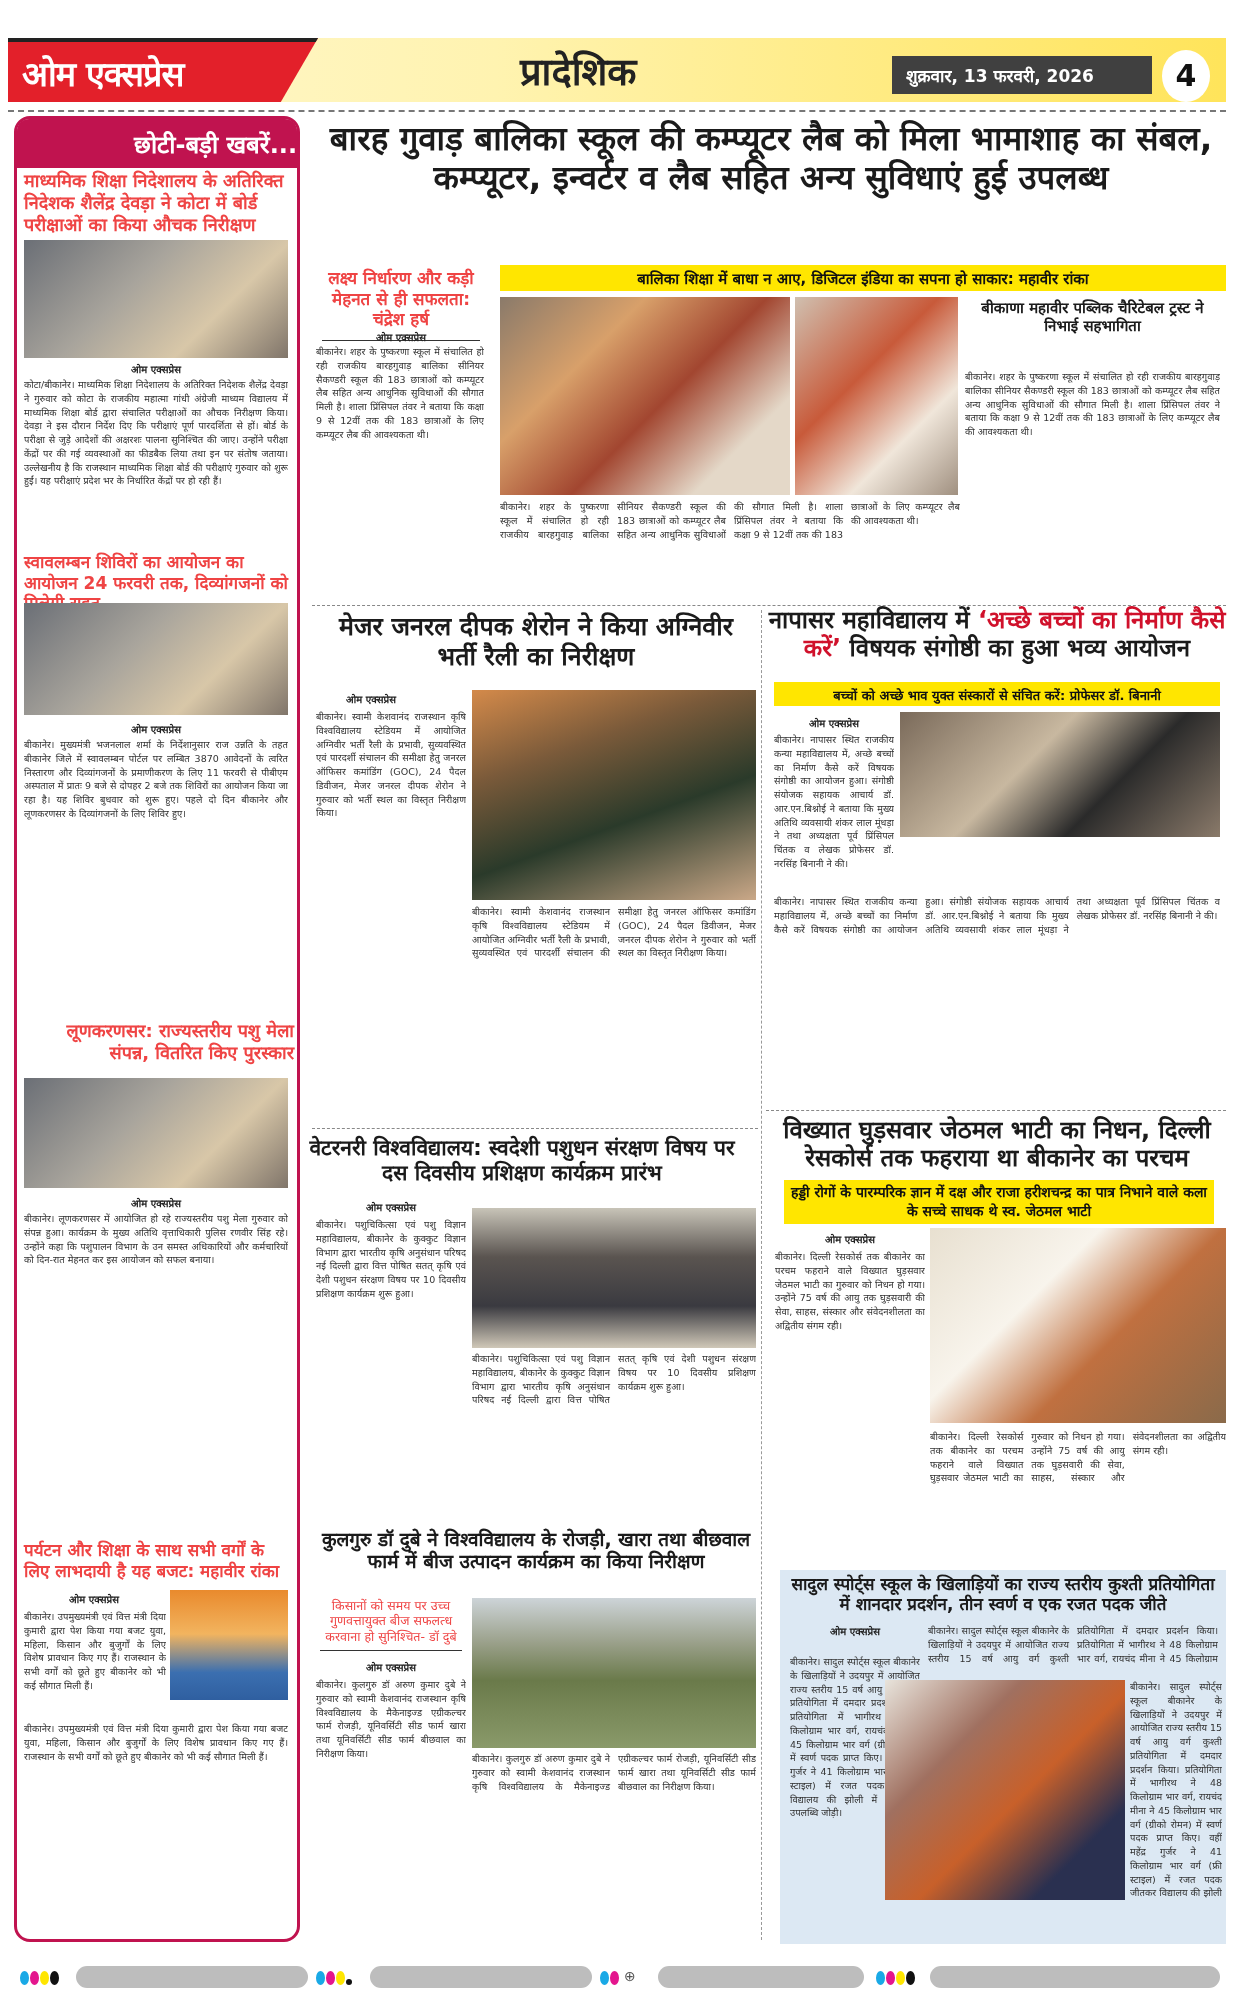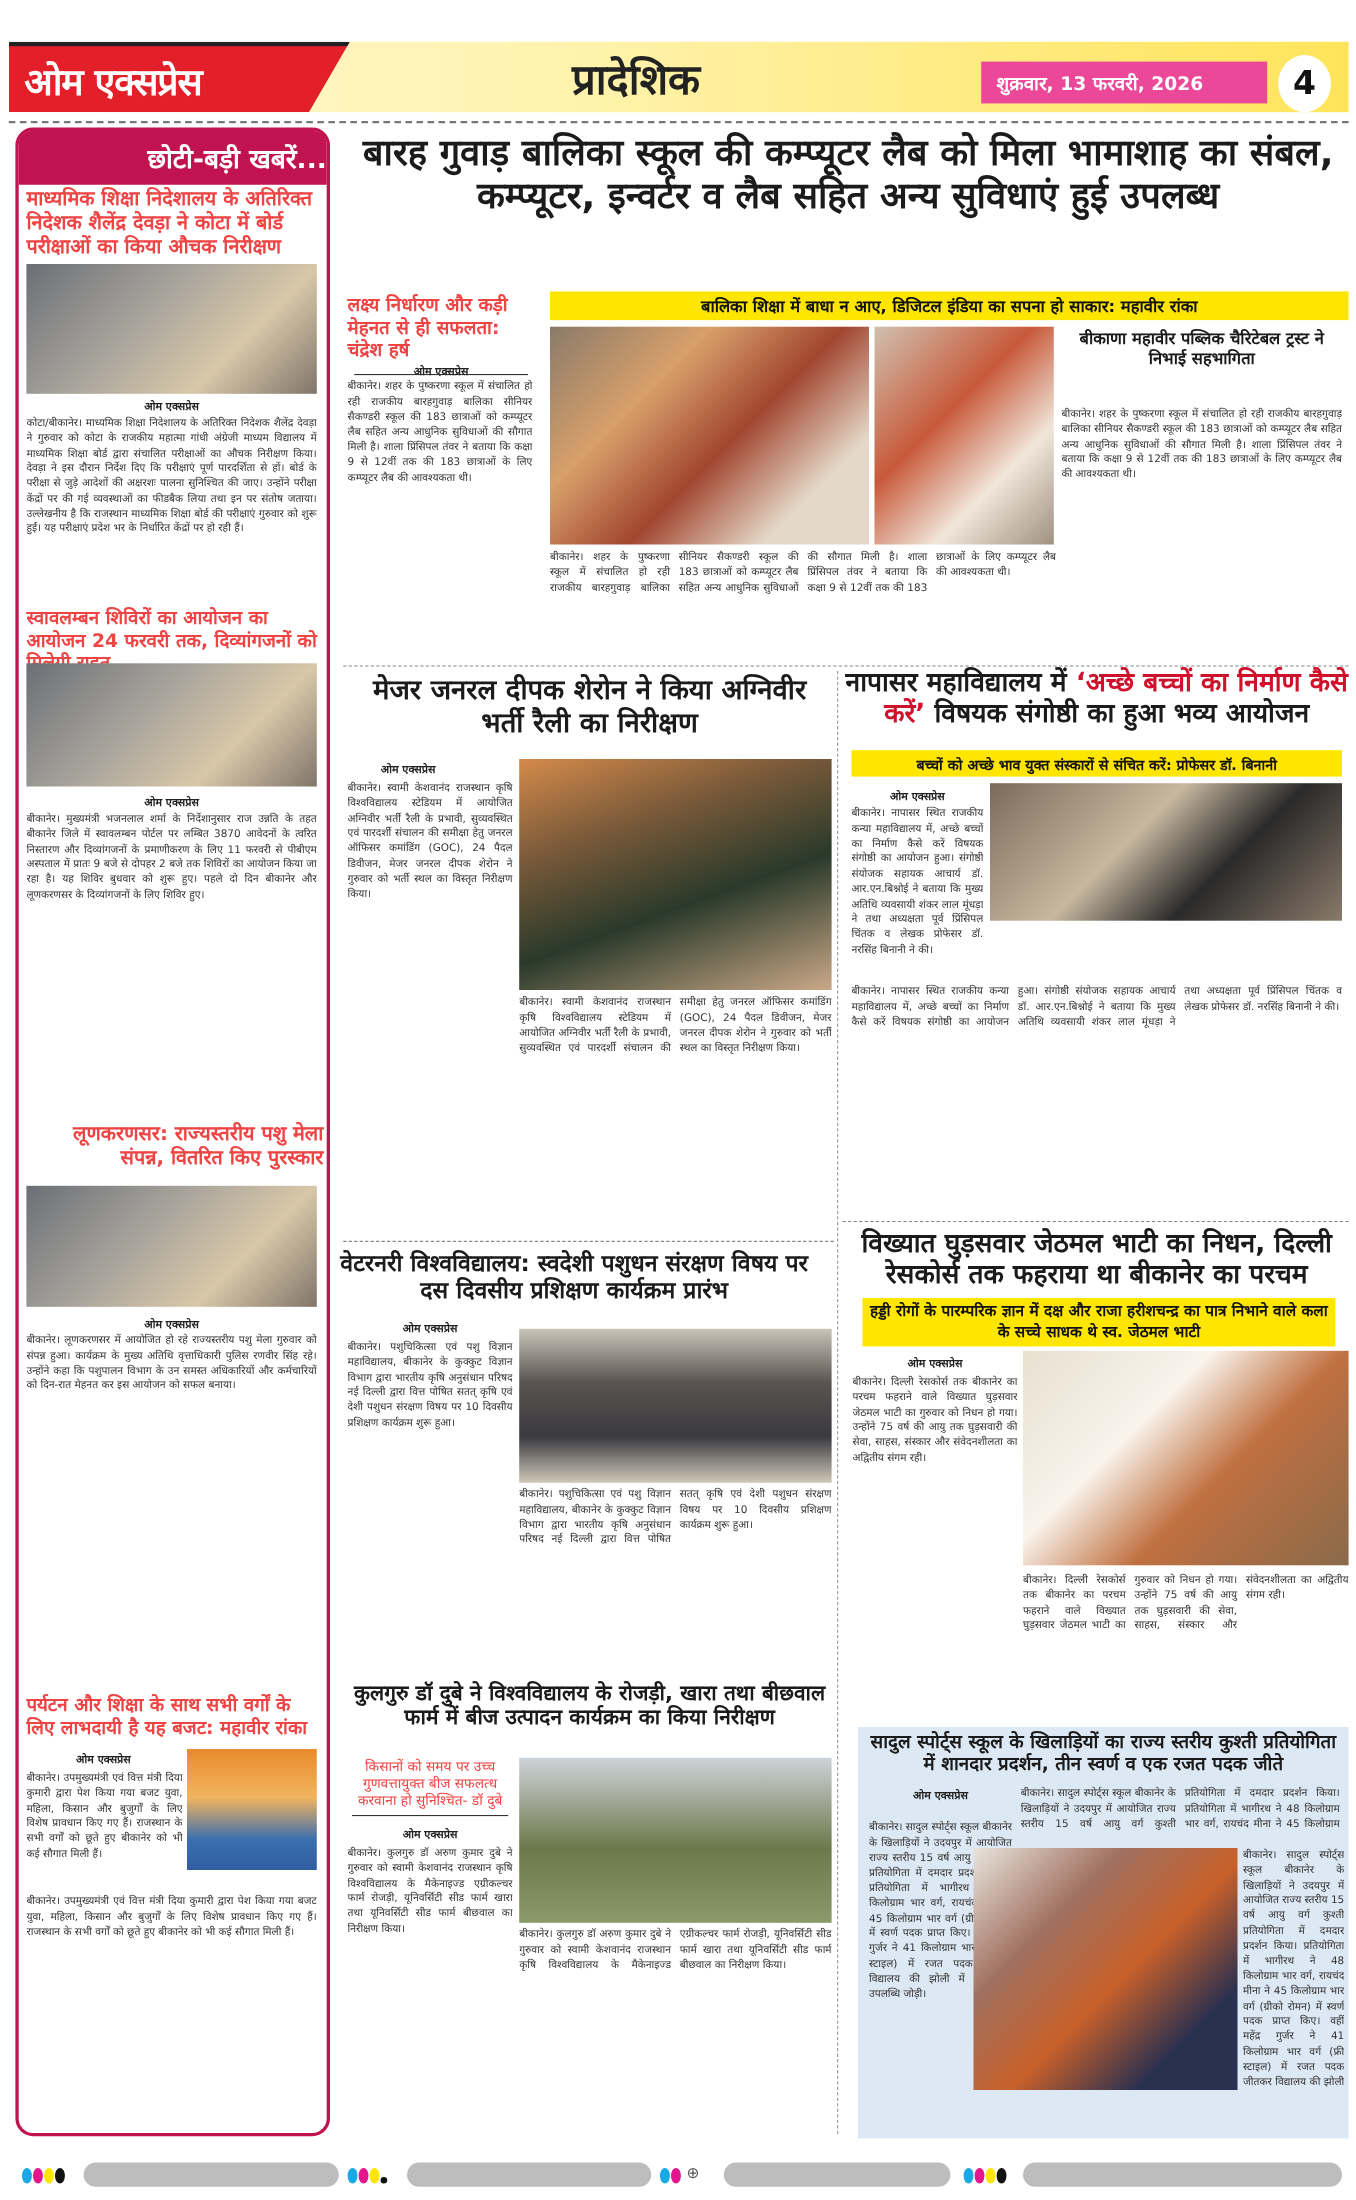--- a/index.html
+++ b/index.html
@@ -4,21 +4,21 @@
 <style>
 *{box-sizing:border-box;margin:0;padding:0}
 html,body{width:1233px;height:2000px;background:#fff;overflow:hidden}
 body{position:relative;font-family:"DejaVu Sans","Liberation Sans",sans-serif;color:#222}
 .abs{position:absolute}
 
 #mast{left:8px;top:38px;width:1218px;height:64px;background:linear-gradient(90deg,#fff8d0 0%,#fff3b0 40%,#ffe45a 100%)}
 #brand{left:8px;top:38px;width:310px;height:64px;background:#e3202a;clip-path:polygon(0 0,100% 0,88% 100%,0 100%);border-top:4px solid #222}
 #brand span{position:absolute;left:14px;top:8px;color:#fff;font-size:34px;font-weight:bold;font-family:"DejaVu Serif",serif;letter-spacing:-1px}
 #section{left:520px;top:44px;font-size:38px;font-weight:bold;color:#222}
-#datebox{left:892px;top:56px;width:260px;height:38px;background:#ec4899;color:#fff;font-size:17px;font-weight:bold;padding:8px 14px}
+#datebox{left:892px;top:56px;width:260px;height:38px;background:#404040;color:#fff;font-size:17px;font-weight:bold;padding:8px 14px}
 #pageno{left:1162px;top:50px;width:48px;height:52px;border-radius:50%;background:#fff;font-size:30px;font-weight:bold;text-align:center;line-height:52px;color:#111}
 .dash{height:0;border-top:2px dashed #777}
 
 #leftcol{left:14px;top:116px;width:286px;height:1826px;border:3px solid #c0134f;border-radius:16px;background:#fff}
 #leftcol .hdr{background:#c0134f;color:#fff;font-size:24px;font-weight:bold;text-align:right;padding:8px 0;border-radius:12px 12px 0 0}
 .lh{font-weight:bold;color:#ef4444;line-height:1.22}
 .photo{background:linear-gradient(135deg,#6b6f76,#a8a49c 40%,#d8c7a8 70%,#80756a);}
 .cap{font-size:10px;font-weight:bold;text-align:center;color:#222}
 .body{font-size:9.5px;line-height:1.45;color:#333;text-align:justify}
 .bigh{font-weight:bold;color:#1b1b1b;text-align:center;line-height:1.18}
@@ -60,21 +60,21 @@
 <div class="abs cap" style="left:24px;top:1196px;width:264px">ओम एक्सप्रेस</div>
 <div class="abs body" style="left:24px;top:1212px;width:264px;height:316px;overflow:hidden">बीकानेर। लूणकरणसर में आयोजित हो रहे राज्यस्तरीय पशु मेला गुरुवार को संपन्न हुआ। कार्यक्रम के मुख्य अतिथि वृत्ताधिकारी पुलिस रणवीर सिंह रहे। उन्होंने कहा कि पशुपालन विभाग के उन समस्त अधिकारियों और कर्मचारियों को दिन-रात मेहनत कर इस आयोजन को सफल बनाया।</div>
 
 <div class="abs lh" style="left:24px;top:1540px;width:270px;font-size:17px">पर्यटन और शिक्षा के साथ सभी वर्गों के लिए लाभदायी है यह बजट: महावीर रांका</div>
 <div class="abs cap" style="left:24px;top:1592px;width:140px">ओम एक्सप्रेस</div>
 <div class="abs body" style="left:24px;top:1610px;width:142px;height:110px;overflow:hidden">बीकानेर। उपमुख्यमंत्री एवं वित्त मंत्री दिया कुमारी द्वारा पेश किया गया बजट युवा, महिला, किसान और बुजुर्गों के लिए विशेष प्रावधान किए गए हैं। राजस्थान के सभी वर्गों को छूते हुए बीकानेर को भी कई सौगात मिली हैं।</div>
 <div class="abs" style="left:170px;top:1590px;width:118px;height:110px;background:linear-gradient(180deg,#e98a2d,#f2b45f 40%,#3b6fb0 75%,#2f5fa0)"></div>
 <div class="abs body" style="left:24px;top:1722px;width:264px;height:210px;overflow:hidden">बीकानेर। उपमुख्यमंत्री एवं वित्त मंत्री दिया कुमारी द्वारा पेश किया गया बजट युवा, महिला, किसान और बुजुर्गों के लिए विशेष प्रावधान किए गए हैं। राजस्थान के सभी वर्गों को छूते हुए बीकानेर को भी कई सौगात मिली हैं।</div>
 
 <div class="abs bigh" style="left:316px;top:120px;width:910px;font-size:33px">बारह गुवाड़ बालिका स्कूल की कम्प्यूटर लैब को मिला भामाशाह का संबल, कम्प्यूटर, इन्वर्टर व लैब सहित अन्य सुविधाएं हुई उपलब्ध</div>
-<div class="abs lh" style="left:316px;top:268px;width:170px;font-size:17px;">लक्ष्य निर्धारण और कड़ी मेहनत से ही सफलता: चंद्रेश हर्ष</div>
+<div class="abs lh" style="left:316px;top:268px;width:170px;font-size:17px;text-align:center">लक्ष्य निर्धारण और कड़ी मेहनत से ही सफलता: चंद्रेश हर्ष</div>
 <div class="abs" style="left:322px;top:340px;width:158px;border-top:1px solid #333"></div>
 <div class="abs cap" style="left:316px;top:330px;width:170px">ओम एक्सप्रेस</div>
 <div class="abs body" style="left:316px;top:345px;width:168px;height:255px;overflow:hidden">बीकानेर। शहर के पुष्करणा स्कूल में संचालित हो रही राजकीय बारहगुवाड़ बालिका सीनियर सैकण्डरी स्कूल की 183 छात्राओं को कम्प्यूटर लैब सहित अन्य आधुनिक सुविधाओं की सौगात मिली है। शाला प्रिंसिपल तंवर ने बताया कि कक्षा 9 से 12वीं तक की 183 छात्राओं के लिए कम्प्यूटर लैब की आवश्यकता थी।</div>
 <div class="abs yellow" style="left:500px;top:265px;width:726px;height:26px;font-size:15px;padding:3px 0;text-align:center">बालिका शिक्षा में बाधा न आए, डिजिटल इंडिया का सपना हो साकार: महावीर रांका</div>
 <div class="abs photo" style="left:500px;top:297px;width:290px;height:198px;background:linear-gradient(135deg,#8a7a6a,#d8a06a 30%,#a24630 55%,#e4d8c8 80%)"></div>
 <div class="abs photo" style="left:795px;top:297px;width:163px;height:198px;background:linear-gradient(135deg,#d0c0b0,#c85a3a 40%,#f0e6da 70%,#a09080)"></div>
 <div class="abs bigh" style="left:965px;top:300px;width:255px;font-size:15px">बीकाणा महावीर पब्लिक चैरिटेबल ट्रस्ट ने निभाई सहभागिता</div>
 <div class="abs body" style="left:965px;top:370px;width:255px;height:225px;overflow:hidden">बीकानेर। शहर के पुष्करणा स्कूल में संचालित हो रही राजकीय बारहगुवाड़ बालिका सीनियर सैकण्डरी स्कूल की 183 छात्राओं को कम्प्यूटर लैब सहित अन्य आधुनिक सुविधाओं की सौगात मिली है। शाला प्रिंसिपल तंवर ने बताया कि कक्षा 9 से 12वीं तक की 183 छात्राओं के लिए कम्प्यूटर लैब की आवश्यकता थी।</div>
 <div class="abs body" style="left:500px;top:500px;width:460px;height:100px;overflow:hidden;column-count:4;column-gap:8px">बीकानेर। शहर के पुष्करणा स्कूल में संचालित हो रही राजकीय बारहगुवाड़ बालिका सीनियर सैकण्डरी स्कूल की 183 छात्राओं को कम्प्यूटर लैब सहित अन्य आधुनिक सुविधाओं की सौगात मिली है। शाला प्रिंसिपल तंवर ने बताया कि कक्षा 9 से 12वीं तक की 183 छात्राओं के लिए कम्प्यूटर लैब की आवश्यकता थी।</div>
 

